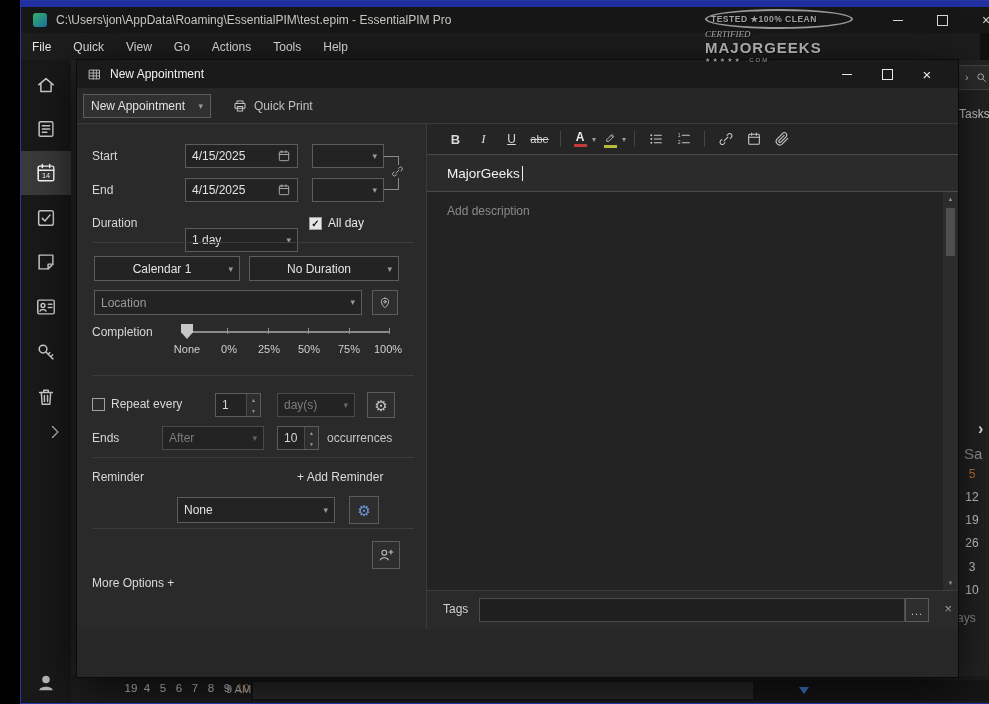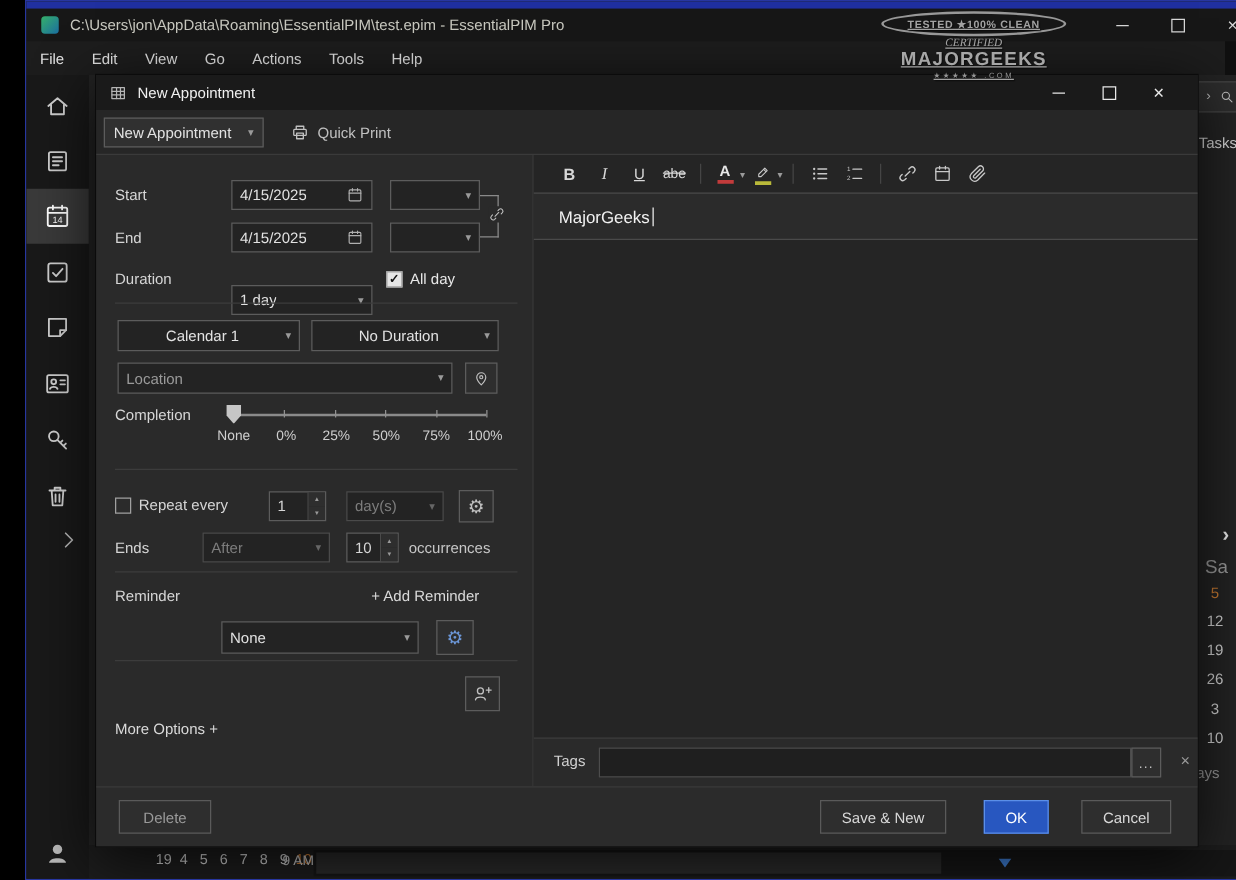--- a/index.html
+++ b/index.html
@@ -41,21 +41,21 @@
   
   #bottomstrip{left:50px;top:675px;width:937px;height:28px;background:#1d1d1d;}
   #bottom-dates{position:absolute;left:52px;top:6px;display:flex;}
   #bottom-dates span{display:inline-block;width:16px;text-align:center;font-size:11.5px;color:#d0d0d0;}
   #bottom-dates span.today{color:#c87a32;}
   #time-label{position:absolute;left:155px;top:7px;font-size:11px;color:#c4c4c4;}
   #hscroll{position:absolute;left:180px;top:4px;width:755px;height:21px;background:#161616;}
   #hthumb{position:absolute;left:2px;top:2px;width:500px;height:17px;background:#2a2a2a;}
   #htri{position:absolute;left:548px;top:7px;width:0;height:0;border-left:5px solid transparent;border-right:5px solid transparent;border-top:7px solid #3f7fd6;}
   
-  #watermark{left:684px;top:8px;width:148px;text-align:center;z-index:60;opacity:.82;pointer-events:none;color:#c0c0c0;text-shadow:1px 1px 1px rgba(0,0,0,.6);text-decoration:underline;}
+  #watermark{left:684px;top:8px;width:148px;z-index:60;opacity:.82;pointer-events:none;color:#c0c0c0;text-shadow:1px 1px 1px rgba(0,0,0,.6);}
   .wm-oval{border:2px solid #b5b5b5;border-radius:50%;padding:3px 4px;font-size:8.5px;font-weight:bold;letter-spacing:.5px;white-space:nowrap;}
   .wm-cert{font-style:italic;font-size:9px;margin-top:0px;font-family:"Liberation Serif",serif;}
   .wm-name{font-size:15px;font-weight:bold;letter-spacing:1px;color:#c6c6c6;}
   .wm-com{font-size:6px;letter-spacing:2px;color:#b0b0b0;}
   
   #dialog{left:55px;top:58px;width:881px;height:617px;background:#272727;border:1px solid #0b0b0b;box-sizing:content-box;box-shadow:0 10px 45px rgba(0,0,0,.75);z-index:10;}
   #dlg-titlebar{position:absolute;left:0;top:0;width:881px;height:28px;background:#1a1a1a;display:flex;align-items:center;}
   #dlg-title-icon{margin-left:10px;color:#b5b5b5;}
   #dlg-title{margin-left:8px;font-size:12px;color:#f0f0f0;}
   #dlg-btns{position:absolute;right:11px;top:0;display:flex;height:28px;}
@@ -147,21 +147,21 @@
           <i></i>
         </div>
       <div class="wbtn" id="win-max">
           <i></i>
         </div>
       <div class="wbtn" id="win-close">×</div>
     </div>
   </div>
   <div class="abs" id="menubar">
     <span class="menu-item">File</span>
-    <span class="menu-item">Edit</span>
+    <span class="menu-item">Quick</span>
     <span class="menu-item">View</span>
     <span class="menu-item">Go</span>
     <span class="menu-item">Actions</span>
     <span class="menu-item">Tools</span>
     <span class="menu-item">Help</span>
   </div>
   <div id="menu-close">×</div>
 
   <div class="abs" id="mainbg"></div>
 
@@ -545,30 +545,32 @@
               </svg>
             </span>
           </span>
       </div>
 
       <div id="subject">
         <span>MajorGeeks</span>
         <span class="tcaret"></span>
       </div>
 
+      <div id="desc">
+        <span id="desc-ph">Add description</span>
+        <div id="desc-scroll">
+          <span class="sarr" style="top:4px">▲</span>
+          <div id="sthumb"></div>
+          <span class="sarr" style="bottom:4px">▼</span>
+        </div>
+      </div>
 
       <div id="tagsrow">
         <span id="tags-label">Tags</span>
         <input id="tags-input" style="">
         <div id="tags-more" class="fieldbtn" style="position:absolute">...</div>
         <span id="tags-clear">×</span>
       </div>
     </div>
 
-    <div id="dlg-bottom">
-      <div class="pbtn" id="btn-delete">Delete</div>
-      <div class="pbtn" id="btn-savenew">Save &amp; New</div>
-      <div class="pbtn" id="btn-ok">OK</div>
-      <div class="pbtn" id="btn-cancel">Cancel</div>
-    </div>
   </div>
 
 </div>
 
 </body></html>

